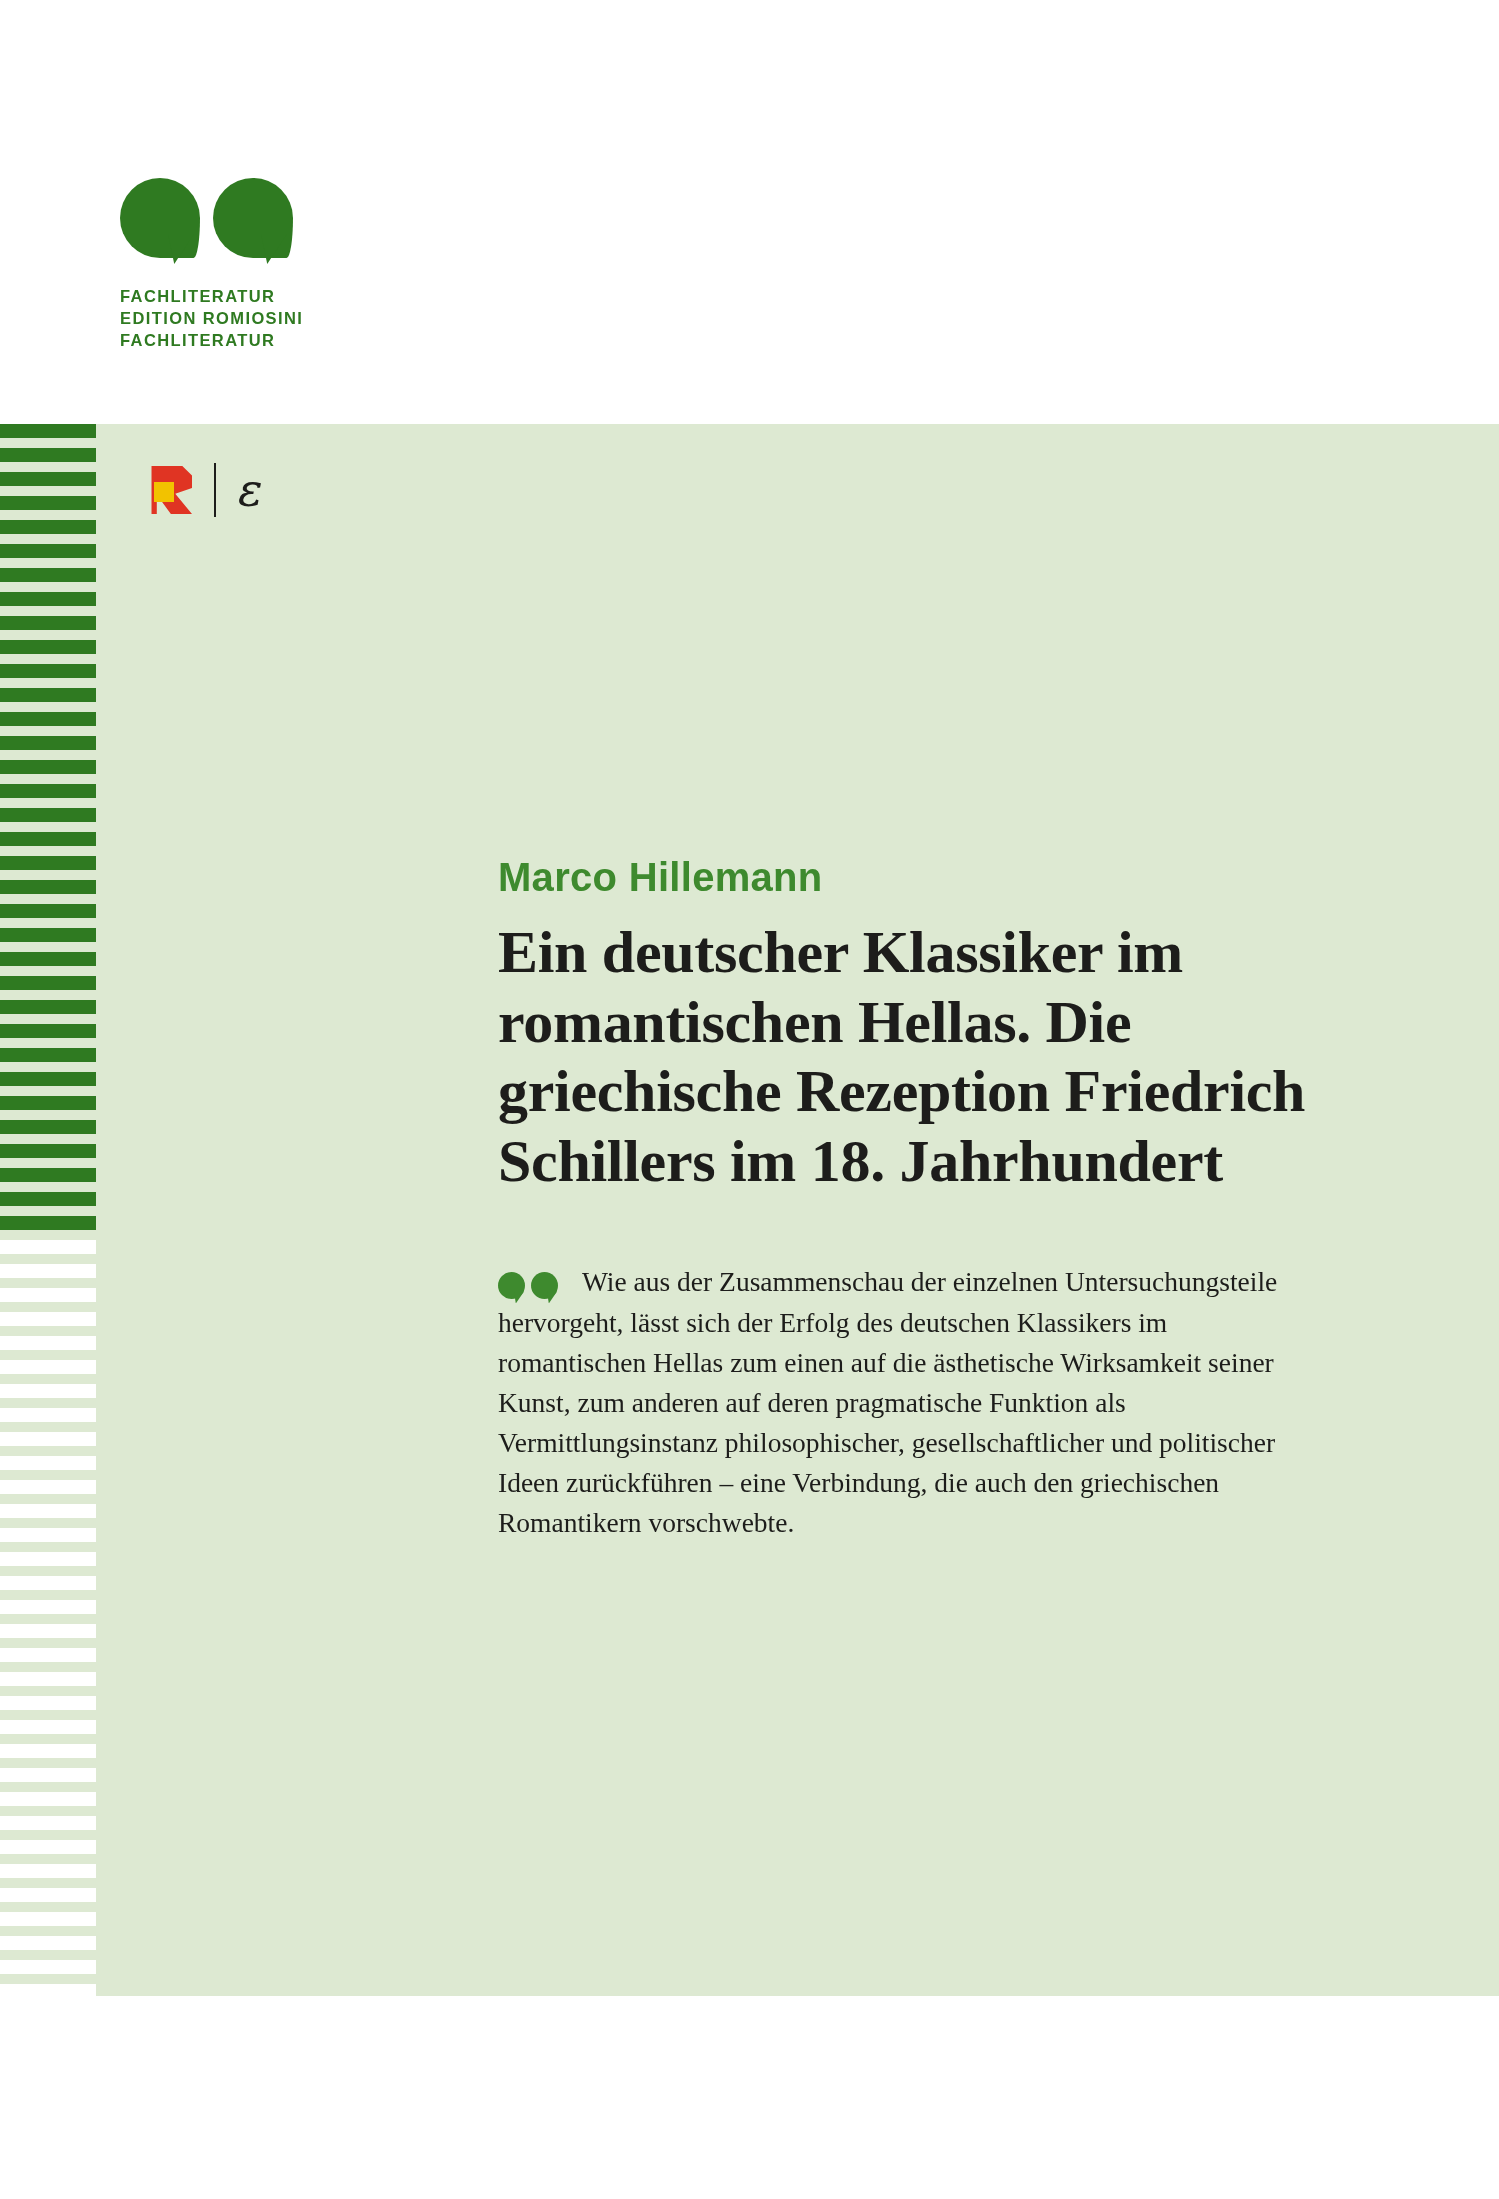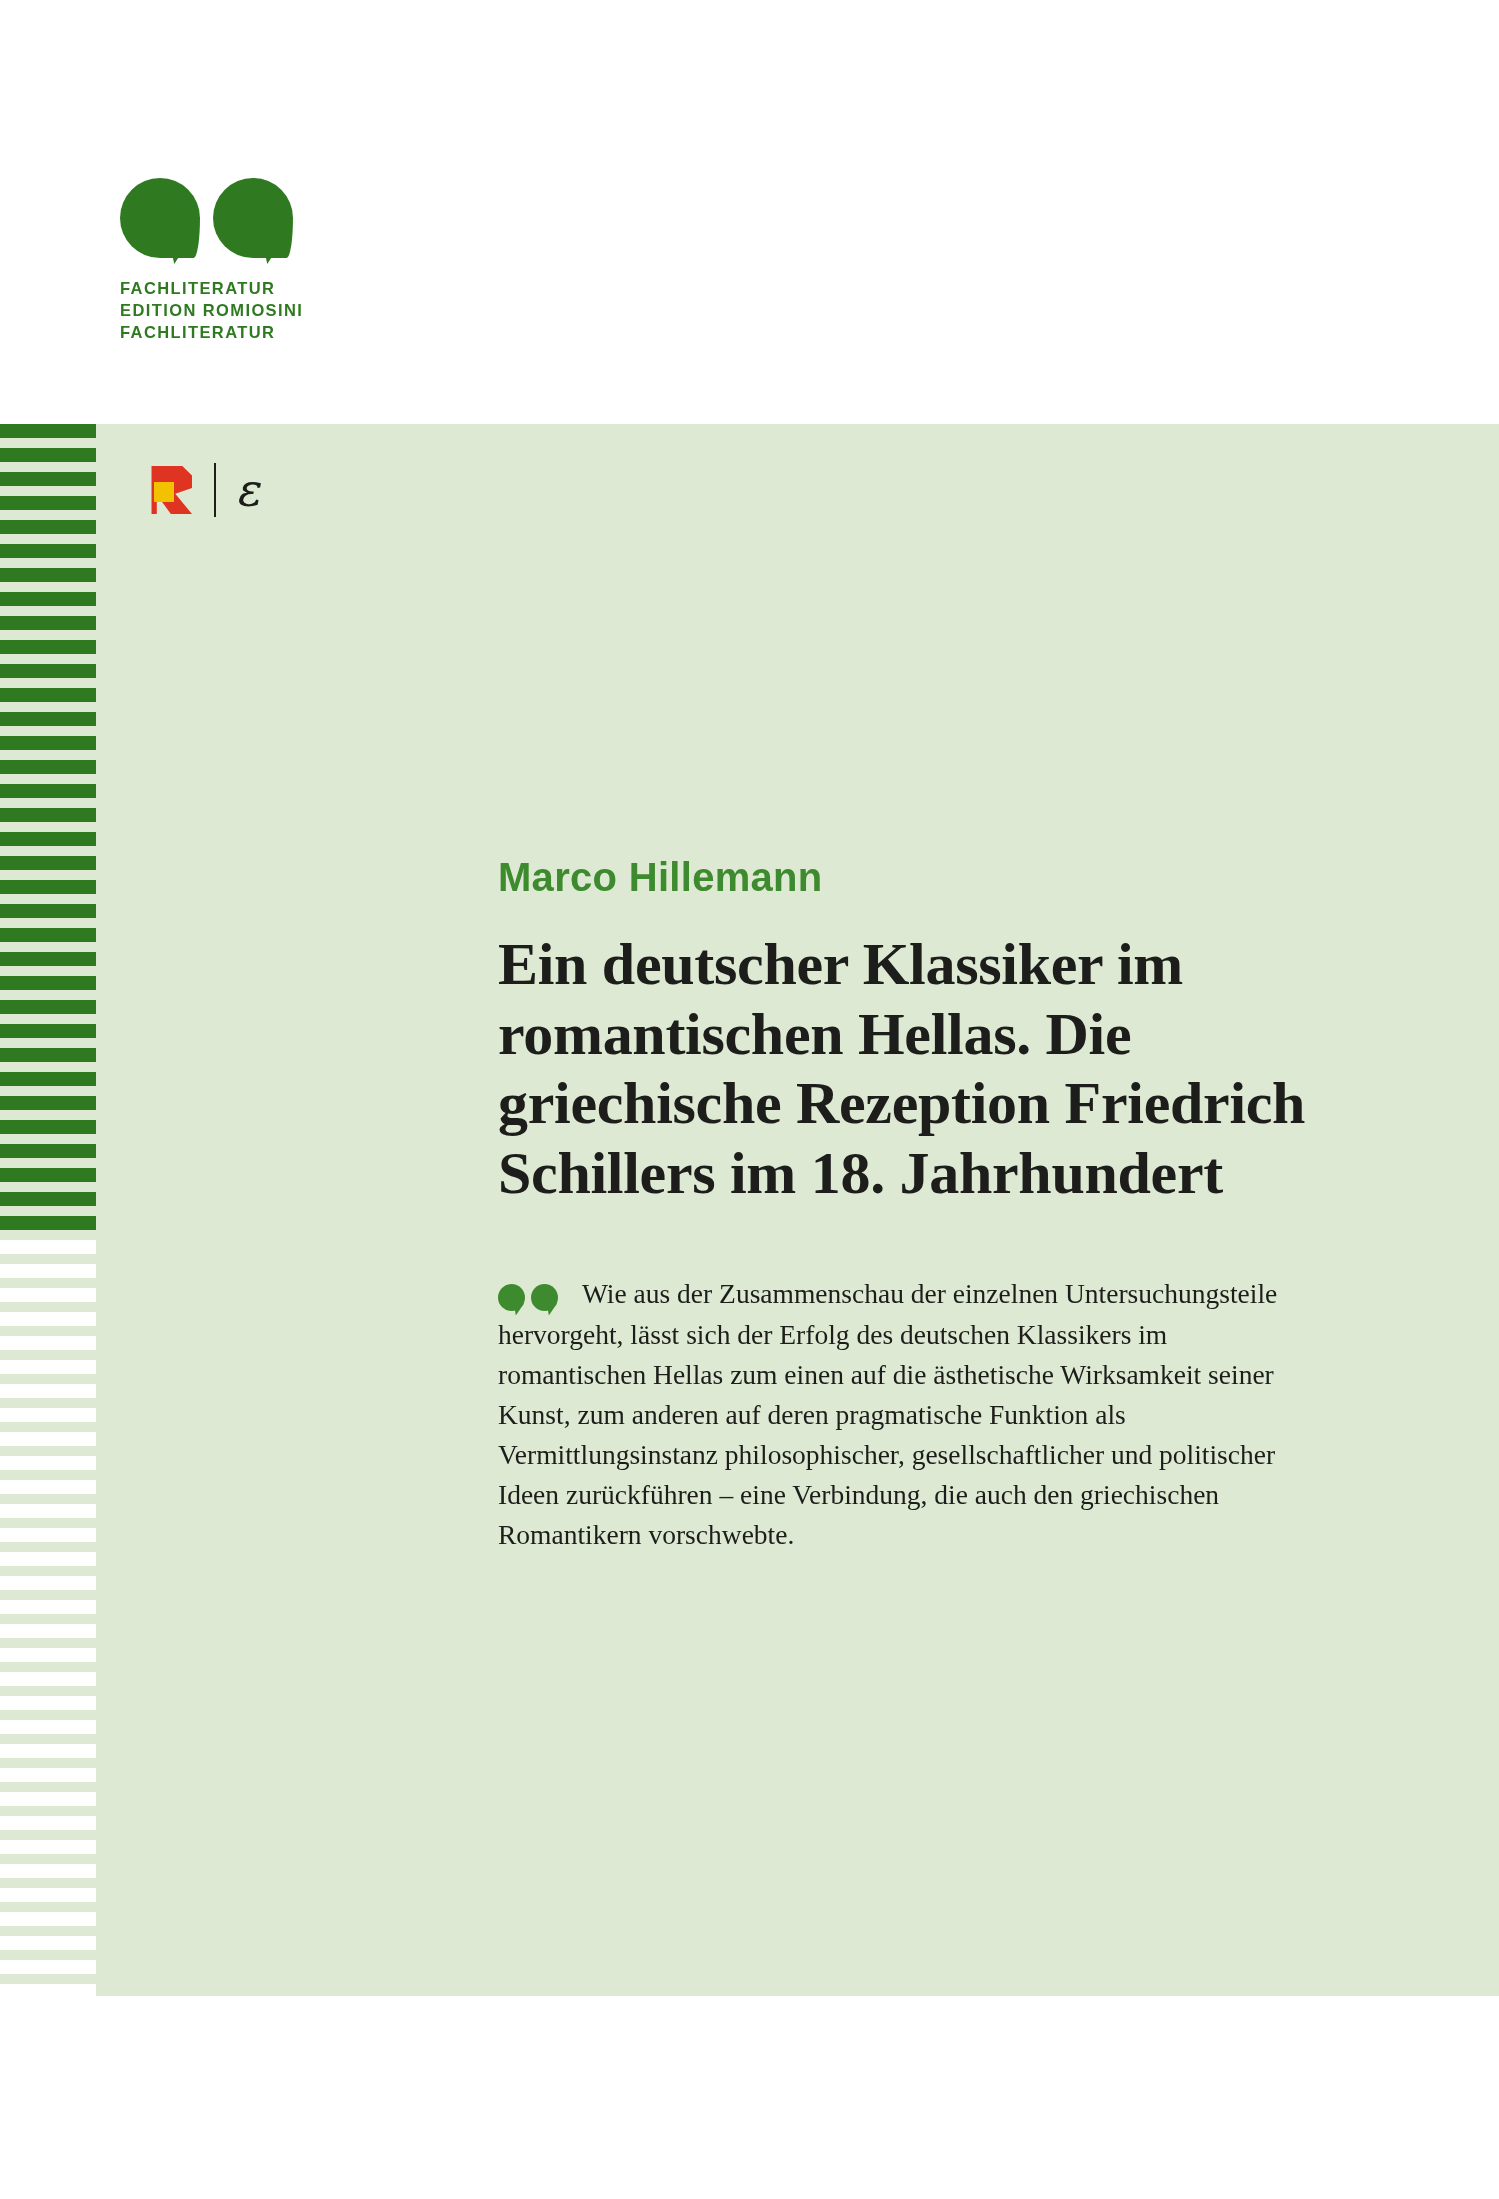--- a/index.html
+++ b/index.html
@@ -41,20 +41,21 @@
     position: absolute;
     top: 56px;
     width: 26px;
     height: 30px;
     background: #2f7a21;
   }
   .logo-quote .tail.left { left: 48px; clip-path: polygon(0 0, 100% 0, 24% 100%); }
   .logo-quote .tail.right { left: 141px; clip-path: polygon(0 0, 100% 0, 24% 100%); }
 
   .logo-text {
+    margin-top: 8px;
     color: #2f7a21;
     font-weight: bold;
     font-size: 16.5px;
     letter-spacing: 1.4px;
     line-height: 1.32;
     font-family: "Liberation Sans", sans-serif;
   }
 
   
   .panel {
@@ -133,21 +134,21 @@
     left: 498px;
     top: 855px;
     width: 815px;
   }
   .author {
     color: #3e8a2e;
     font-family: "Liberation Sans", sans-serif;
     font-weight: bold;
     font-size: 40px;
     letter-spacing: 0.3px;
-    margin: 0 0 30px 0;
+    margin: 0 0 18px 0;
   }
   .title {
     color: #1d1d1b;
     font-family: "Liberation Serif", serif;
     font-weight: bold;
     font-size: 60px;
     line-height: 1.16;
     letter-spacing: -0.3px;
     margin: 0;
   }

